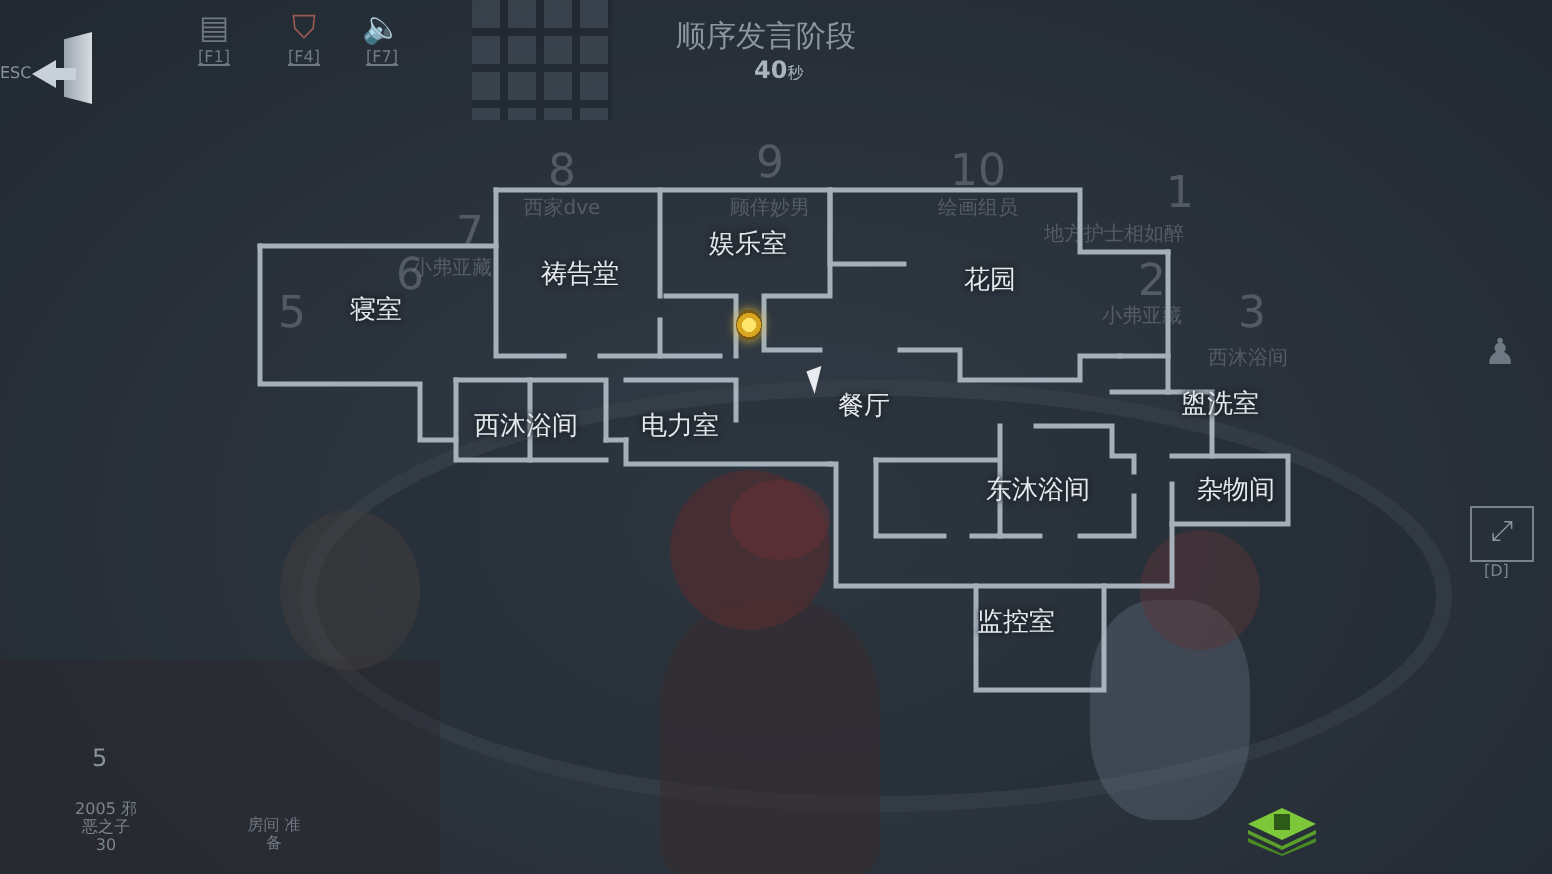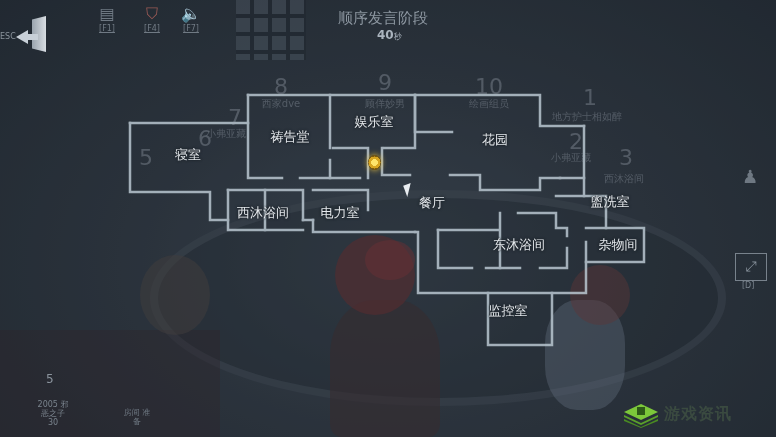--- a/index.html
+++ b/index.html
@@ -157,21 +157,21 @@
   <div class="faint num" style="left:590px;top:97px">1</div>
   <div class="faint num" style="left:576px;top:141px">2</div>
   <div class="faint num" style="left:626px;top:157px">3</div>
   <div class="faint num" style="left:235px;top:117px">7</div>
   <div class="faint num" style="left:205px;top:138px">6</div>
   <div class="faint num" style="left:146px;top:157px">5</div>
 
   <div class="faint txt" style="left:281px;top:104px">西家dve</div>
   <div class="faint txt" style="left:385px;top:104px">顾佯妙男</div>
   <div class="faint txt" style="left:489px;top:104px">绘画组员</div>
-  <div class="faint txt" style="left:587px;top:117px">地方护士相如醉</div>
+  <div class="faint txt" style="left:557px;top:117px">地方护士相如醉</div>
   <div class="faint txt" style="left:571px;top:158px">小弗亚藏</div>
   <div class="faint txt" style="left:624px;top:179px">西沐浴间</div>
   <div class="faint txt" style="left:226px;top:134px">小弗亚藏</div>
 
   <div class="room-label" style="left:188px;top:155px">寝室</div>
   <div class="room-label" style="left:290px;top:137px">祷告堂</div>
   <div class="room-label" style="left:374px;top:122px">娱乐室</div>
   <div class="room-label" style="left:495px;top:140px">花园</div>
   <div class="room-label" style="left:263px;top:213px">西沐浴间</div>
   <div class="room-label" style="left:340px;top:213px">电力室</div>
@@ -193,14 +193,13 @@
 <div class="bl-text">2005 邪恶之子 30</div>
 <div class="bl-text2">房间 准备</div>
 
 <div class="watermark">
   <svg class="wm-logo" viewBox="0 0 38 26">
     <polygon points="19,2 36,10 19,18 2,10" fill="#7cc83a"></polygon>
     <polygon points="2,13 19,21 36,13 36,15 19,23 2,15" fill="#5aa02a"></polygon>
     <polygon points="2,17 19,25 36,17 36,19 19,26 2,19" fill="#4a8a22"></polygon>
     <rect x="15" y="5" width="8" height="8" fill="#2e5a18"></rect>
   </svg>
-  <span class="wm-text">游戏资讯</span>
 </div>
 
 </body></html>

